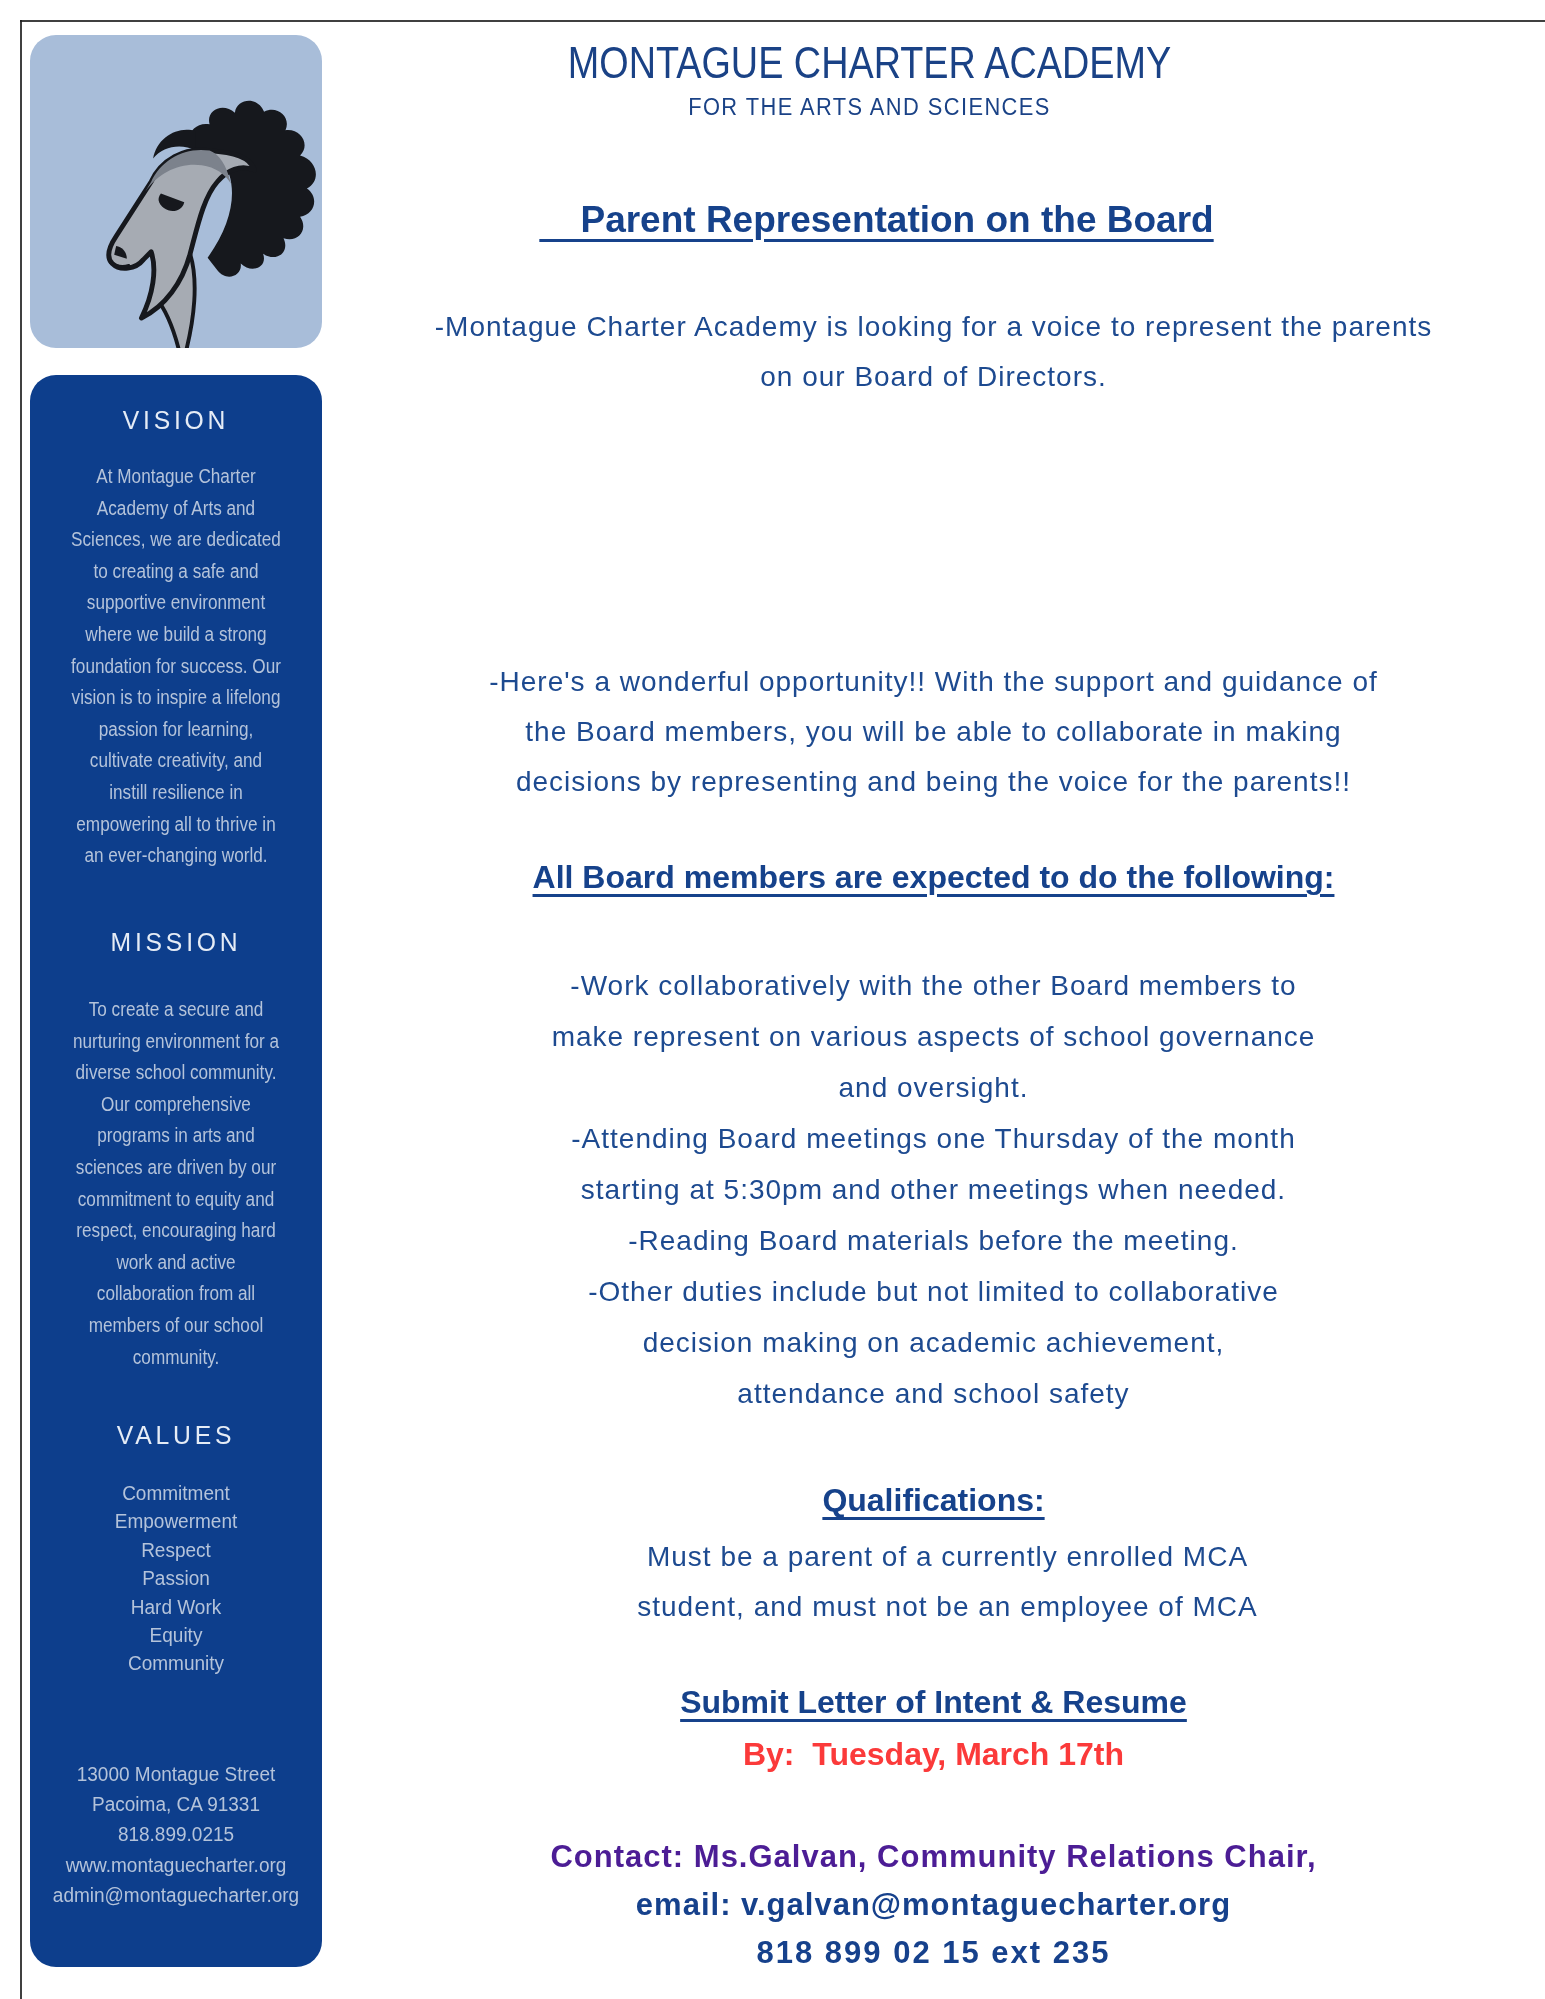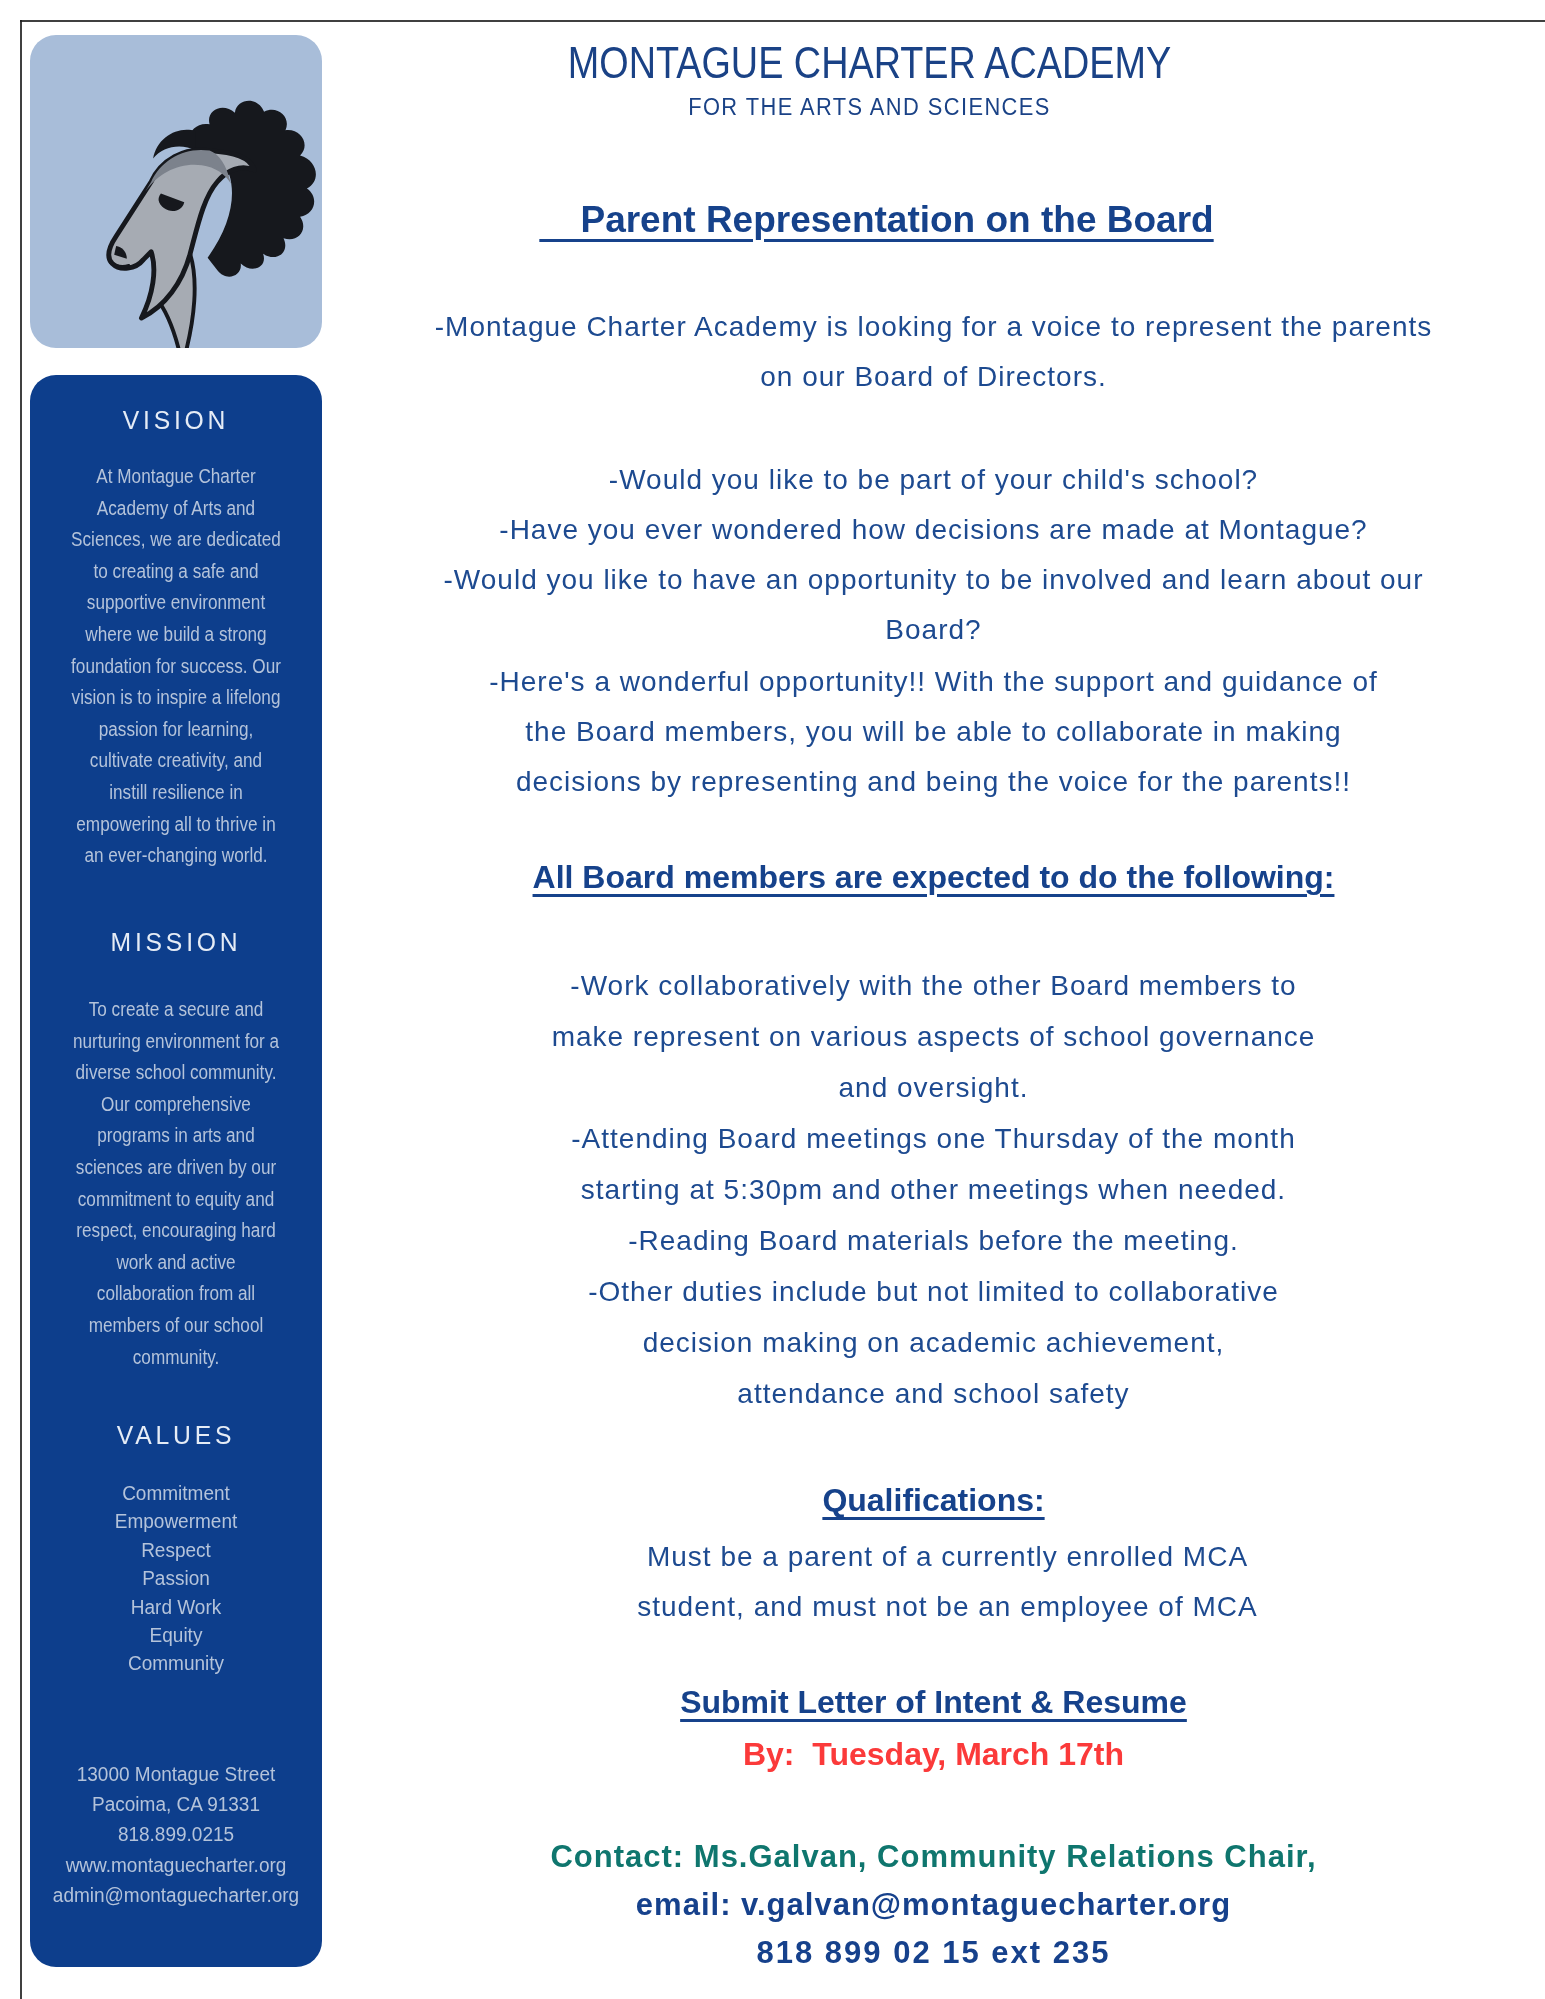--- a/index.html
+++ b/index.html
@@ -48,21 +48,21 @@
   .b-qualtext{top:1532px;padding-left:14px;}
 
   .h-section{font-size:32px;line-height:44px;font-weight:700;color:#16428b;
              text-decoration:underline;text-decoration-thickness:3px;text-underline-offset:6px;}
   .h-allboard{top:855px;}
   .h-qualifications{top:1478px;}
   .h-submit{top:1680px;}
 
   .b-deadline{top:1732px;font-size:32px;line-height:44px;font-weight:700;color:#fb3a3a;}
   .b-contact{top:1833px;line-height:48px;font-weight:700;letter-spacing:1px;}
-  .contact-l1{font-size:31px;color:#0f766e;}
+  .contact-l1{font-size:31px;color:#4c1d95;}
   .contact-l2{font-size:31px;color:#16418c;}
   .contact-l3{font-size:31px;color:#16418c;letter-spacing:2px;}
 </style>
 </head>
 <body>
 
 <div class="page">
   <div class="top-border"></div>
   <div class="left-border"></div>
 
@@ -169,26 +169,20 @@
   <main class="main">
     <div class="blk h-title">MONTAGUE CHARTER ACADEMY</div>
     <div class="blk h-sub">FOR THE ARTS AND SCIENCES</div>
     <div class="blk h-page">&nbsp;&nbsp;&nbsp;&nbsp;Parent Representation on the Board</div>
 
     <div class="blk body-text b-intro">
       <div>-Montague Charter Academy is looking for a voice to represent the parents</div>
       <div>on our Board of Directors.</div>
     </div>
 
-    <div class="blk body-text b-questions">
-      <div>-Would you like to be part of your child's school?</div>
-      <div>-Have you ever wondered how decisions are made at Montague?</div>
-      <div>-Would you like to have an opportunity to be involved and learn about our</div>
-      <div>Board?</div>
-    </div>
 
     <div class="blk body-text b-opportunity">
       <div>-Here's a wonderful opportunity!! With the support and guidance of</div>
       <div>the Board members, you will be able to collaborate in making</div>
       <div>decisions by representing and being the voice for the parents!!</div>
     </div>
 
     <div class="blk h-section h-allboard">All Board members are expected to do the following:</div>
 
     <div class="blk body-text b-duties">

